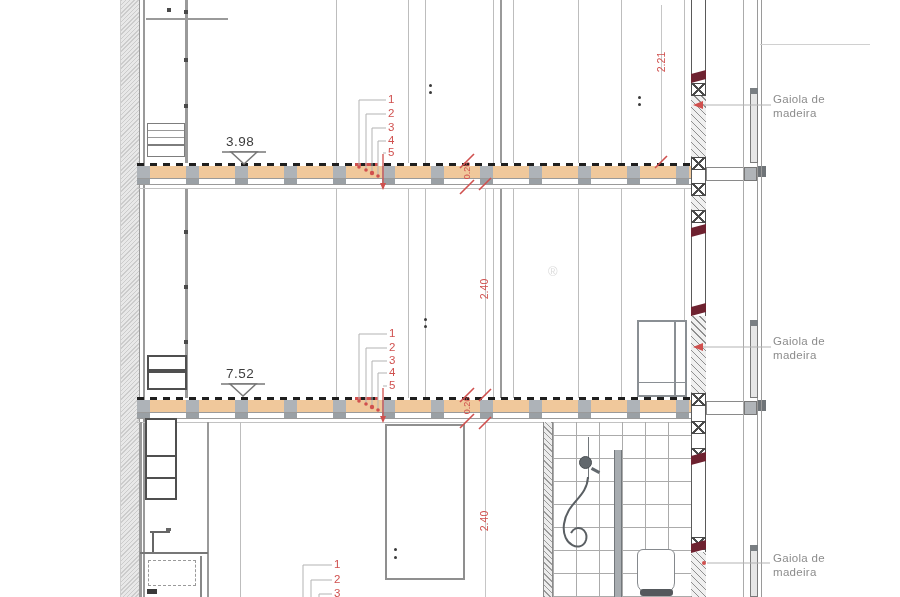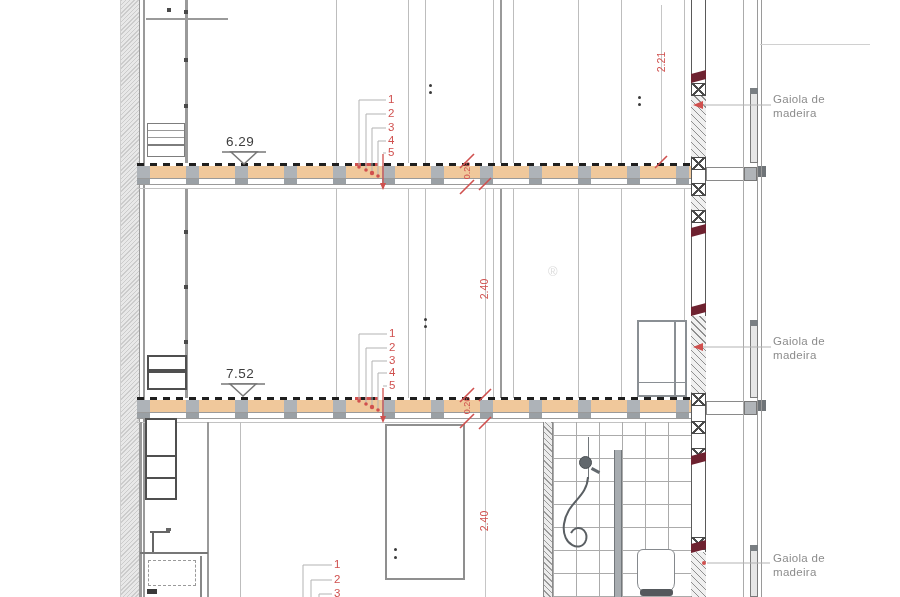--- a/index.html
+++ b/index.html
@@ -265,21 +265,21 @@
 
     <polygon points="691,74 706,70 706,79 691,83" fill="#6e2230"></polygon>
     <polygon points="691,228 706,224 706,233 691,237" fill="#6e2230"></polygon>
     <polygon points="691,307 706,303 706,312 691,316" fill="#6e2230"></polygon>
     <polygon points="691,456 706,452 706,461 691,465" fill="#6e2230"></polygon>
     <polygon points="691,544 706,540 706,549 691,553" fill="#6e2230"></polygon>
 
     <path d="M588,477 C587,498 567,502 564,524 C561,546 582,553 586,540 C589,529 576,523 571,533" fill="none" stroke="#5a5f63" stroke-width="2"></path>
   </svg>
 
-  <div class="lvl" style="left:226px;top:134px;">6.29</div>
+  <div class="lvl" style="left:226px;top:134px;">3.98</div>
   <div class="lvl" style="left:226px;top:366px;">7.52</div>
 
   <div class="vtext" style="left:646px;top:56px;width:30px;height:12px;">2.21</div>
   <div class="vtext" style="left:469px;top:283px;width:30px;height:12px;">2.40</div>
   <div class="vtext" style="left:469px;top:515px;width:30px;height:12px;">2.40</div>
   <div class="vtext small" style="left:452px;top:165px;width:30px;height:11px;">0.26</div>
   <div class="vtext small" style="left:452px;top:400px;width:30px;height:11px;">0.26</div>
 
   <div class="red-num" style="left:388px;top:94px;">1</div>
   <div class="red-num" style="left:388px;top:108px;">2</div>

